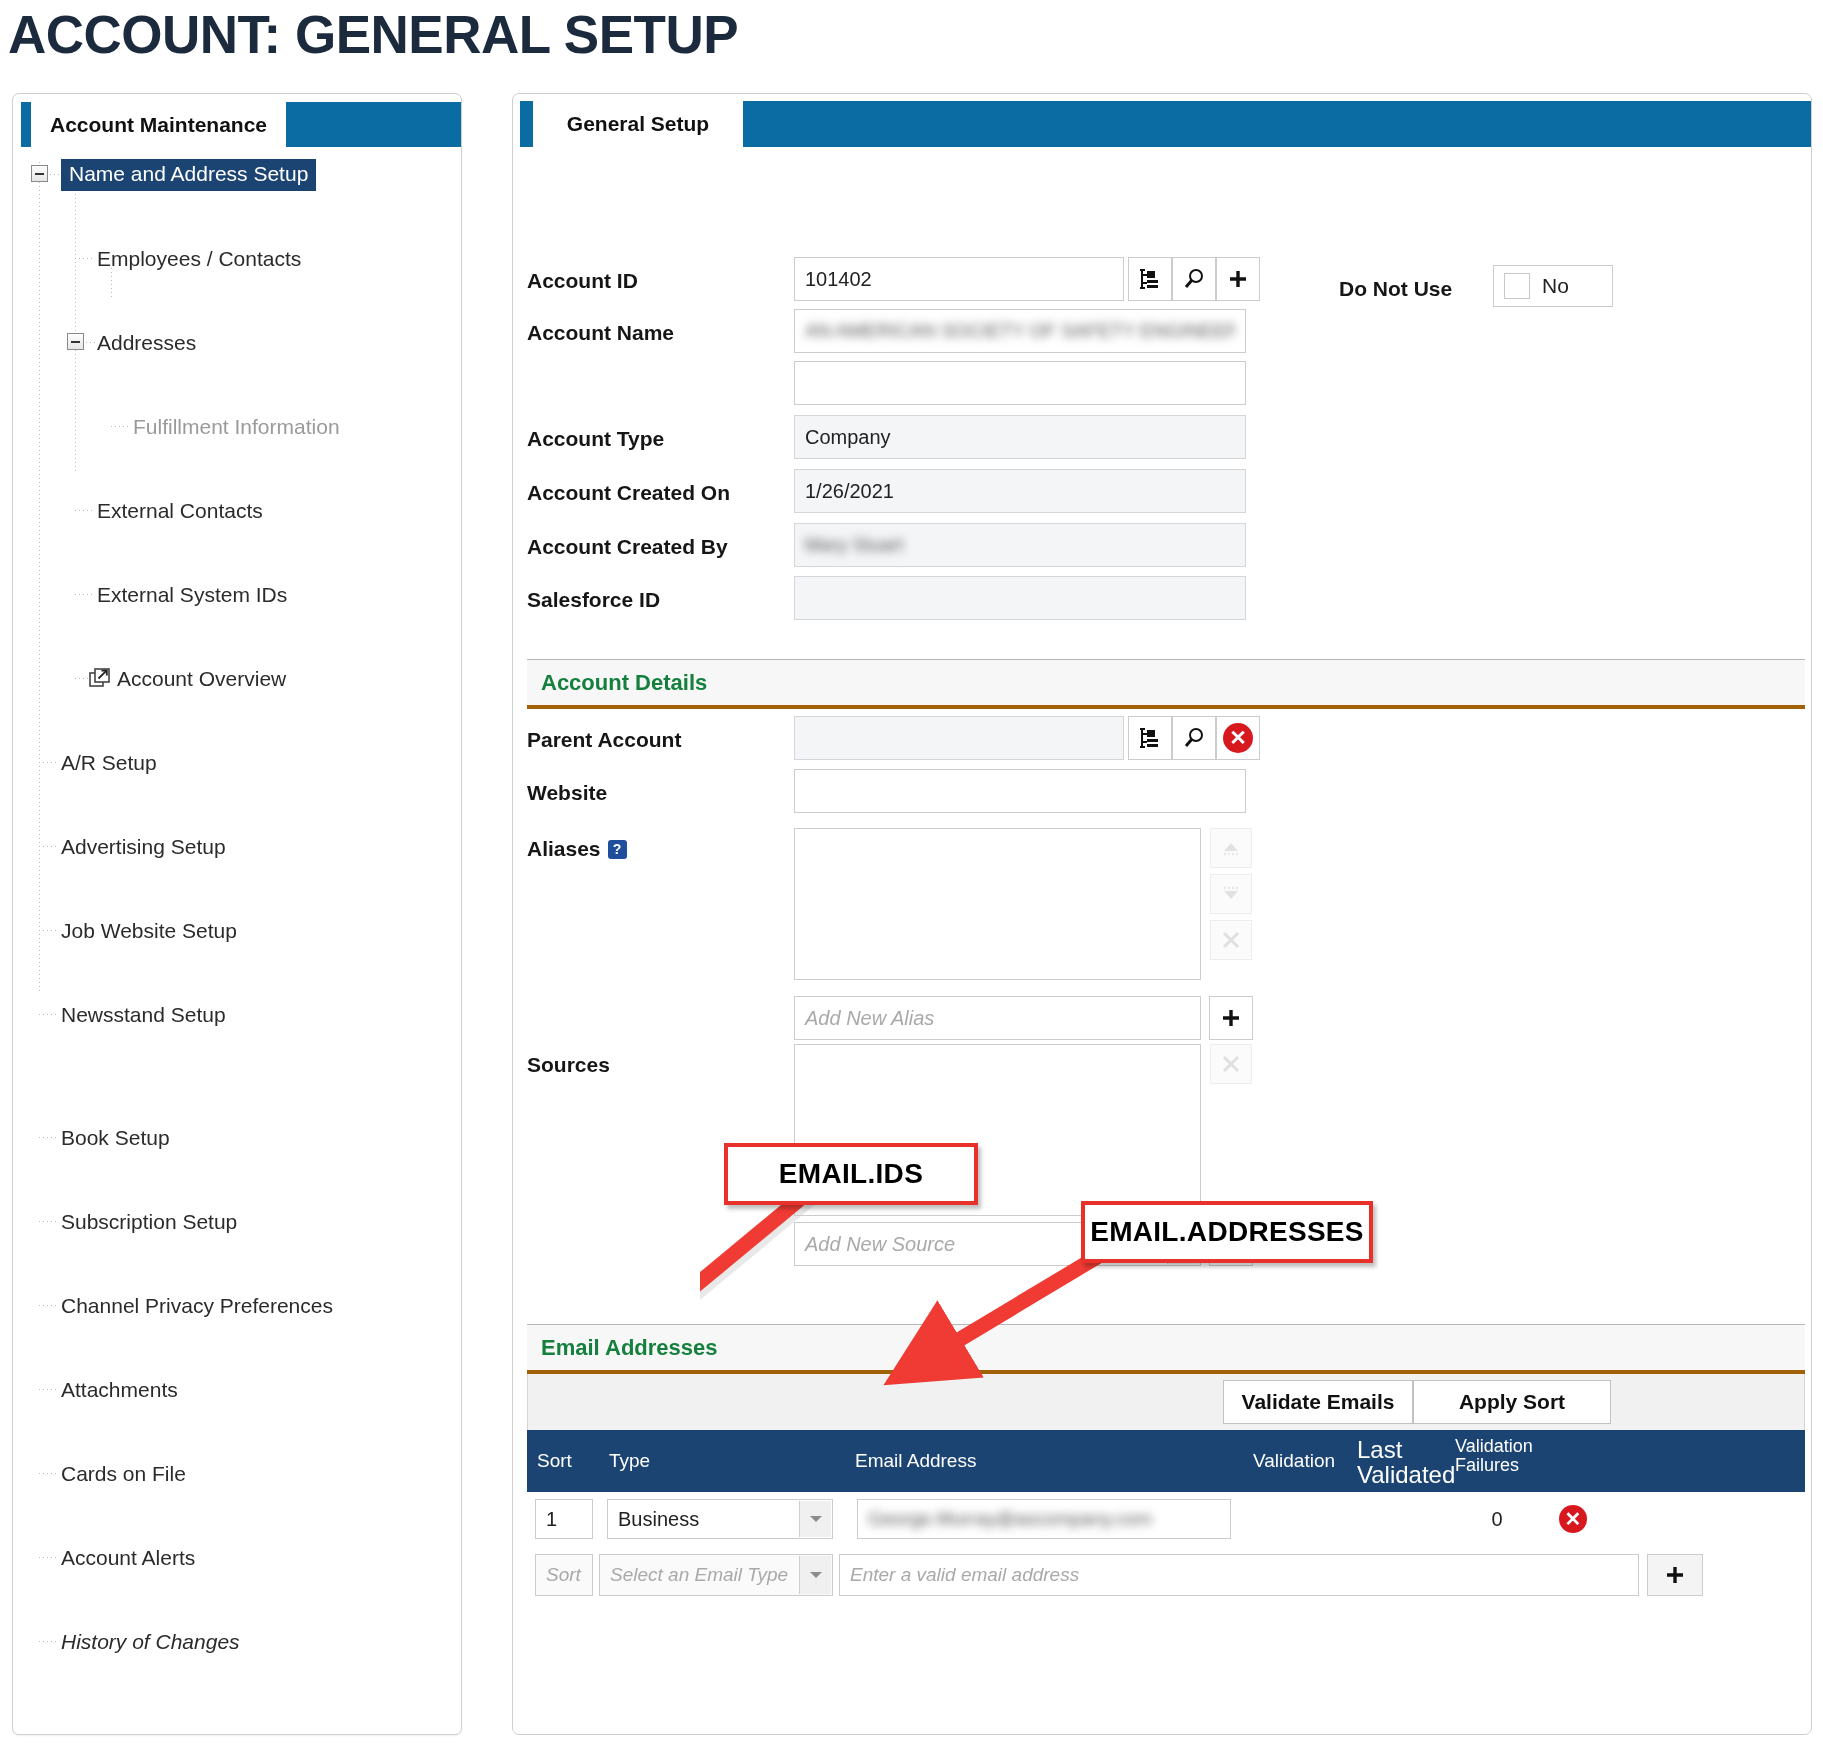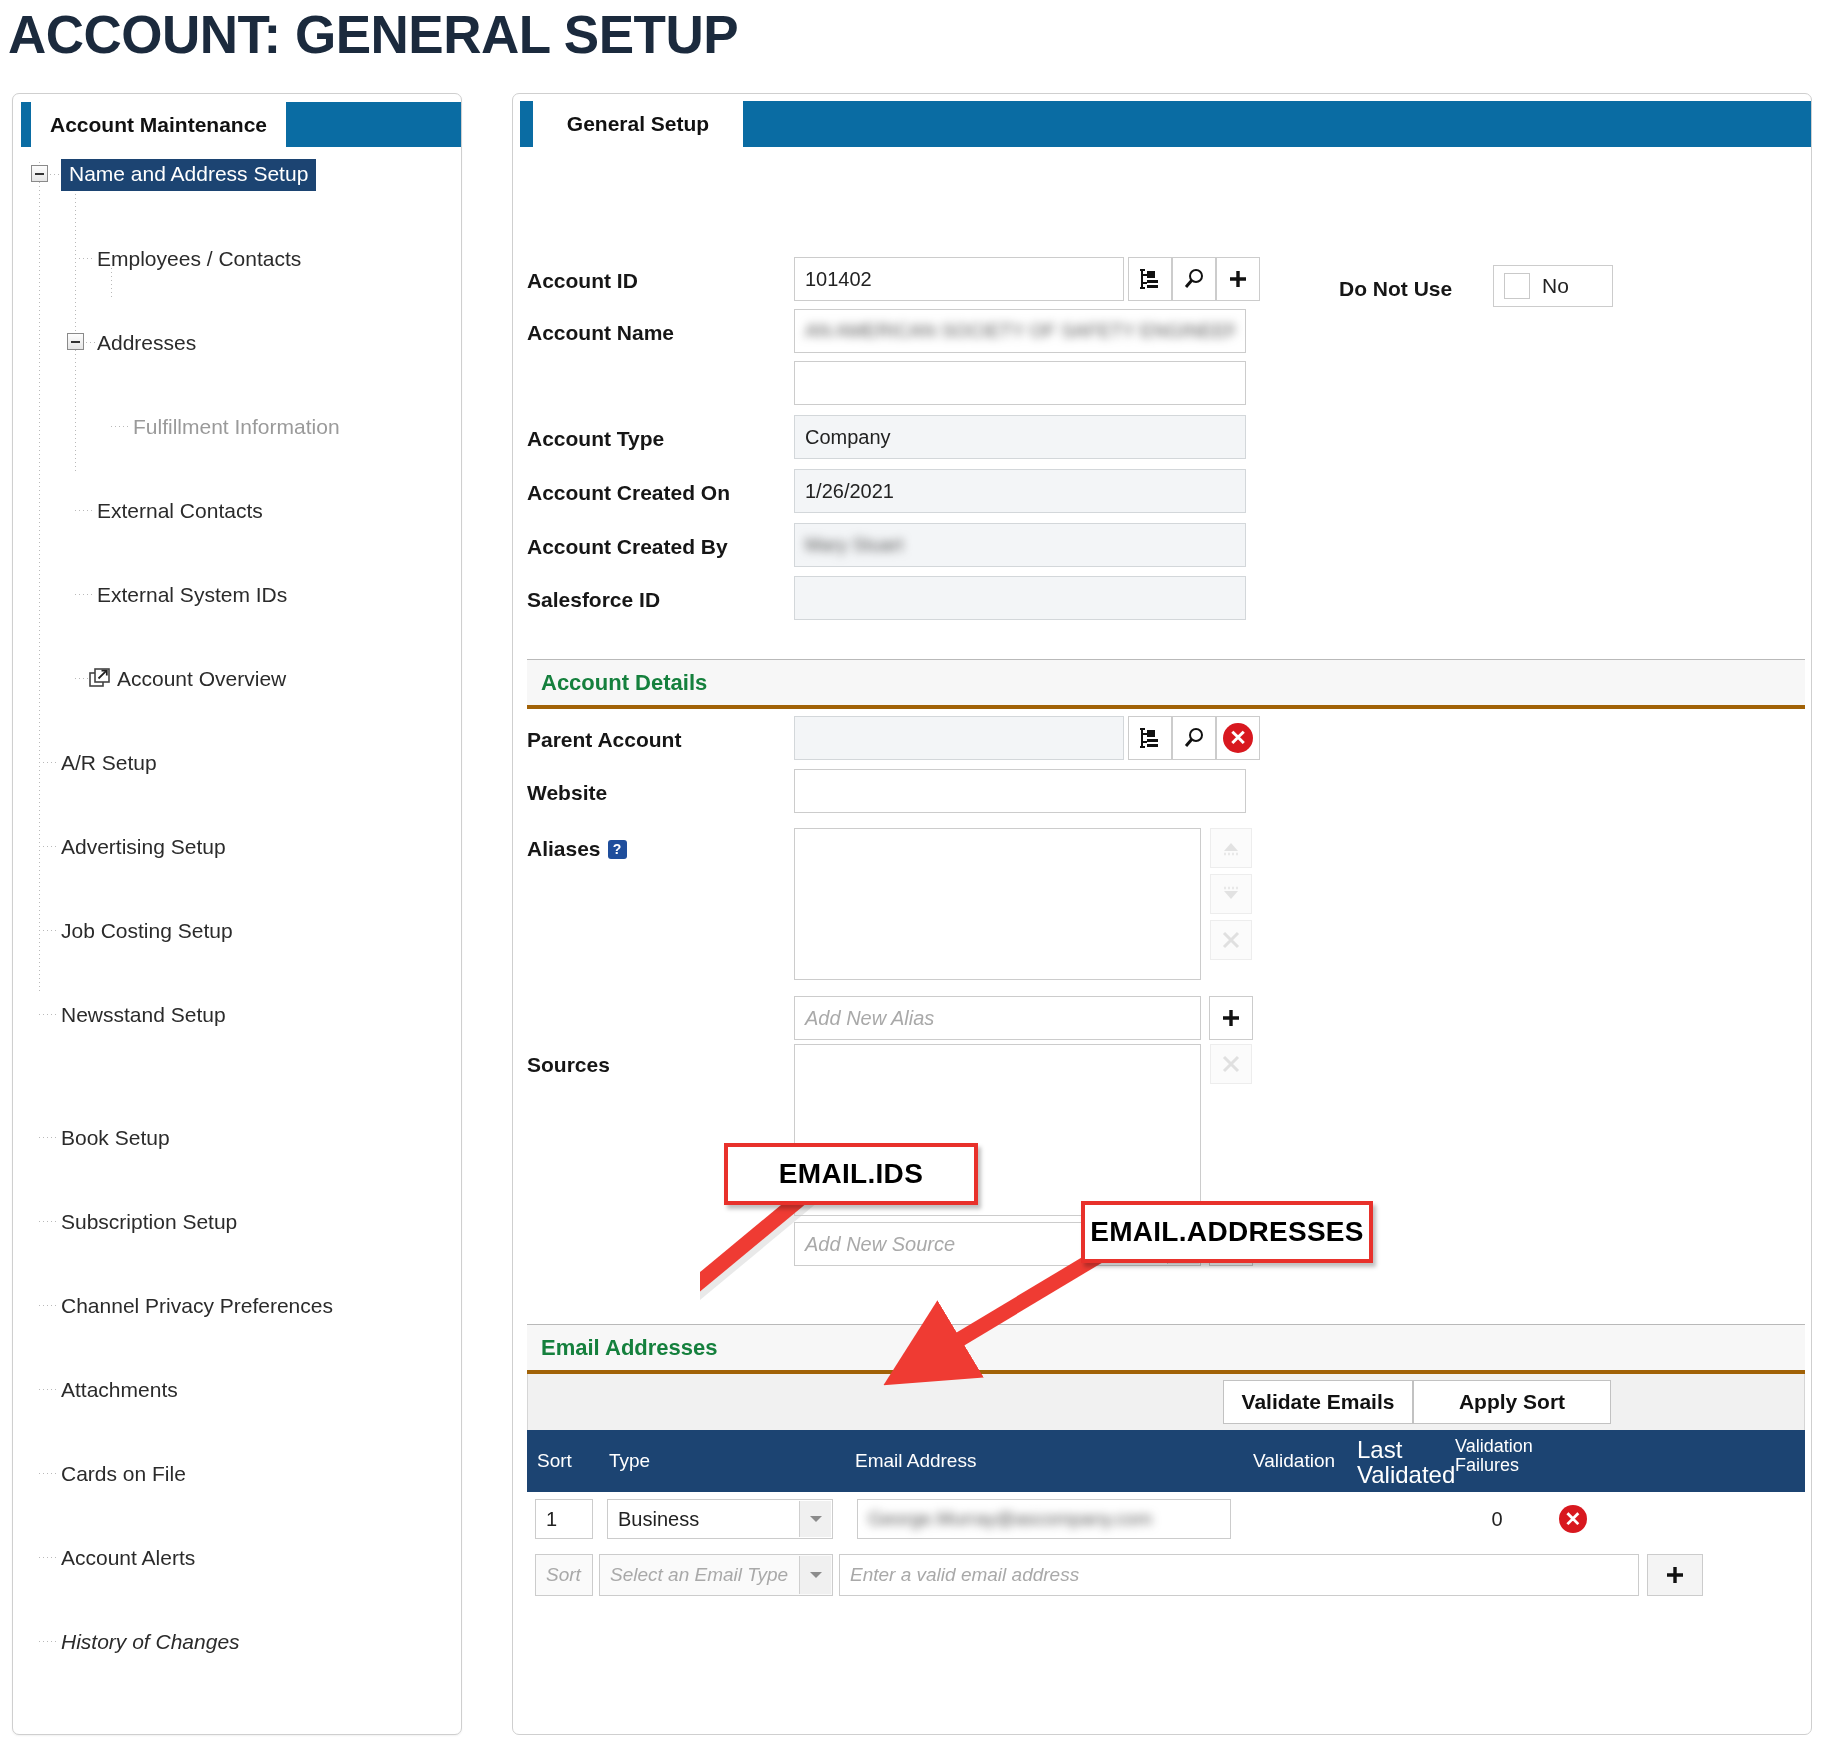--- a/index.html
+++ b/index.html
@@ -263,21 +263,21 @@
       <div class="tree-row" style="top:273px;">
         <div class="dot-h" style="left:26px; top:22px; width:20px;"></div>
         <span class="tree-label" style="margin-left:48px;">A/R Setup</span>
       </div>
       <div class="tree-row" style="top:312px;">
         <div class="dot-h" style="left:26px; top:22px; width:20px;"></div>
         <span class="tree-label" style="margin-left:48px;">Advertising Setup</span>
       </div>
       <div class="tree-row" style="top:351px;">
         <div class="dot-h" style="left:26px; top:22px; width:20px;"></div>
-        <span class="tree-label" style="margin-left:48px;">Job Costing Setup</span>
+        <span class="tree-label" style="margin-left:48px;">Job Website Setup</span>
       </div>
       <div class="tree-row" style="top:390px;">
         <div class="dot-h" style="left:26px; top:22px; width:20px;"></div>
         <span class="tree-label" style="margin-left:48px;">Newsstand Setup</span>
       </div>
       <div class="tree-row" style="top:468px;">
         <div class="dot-h" style="left:26px; top:22px; width:20px;"></div>
         <span class="tree-label" style="margin-left:48px;">Book Setup</span>
       </div>
       <div class="tree-row" style="top:507px;">

